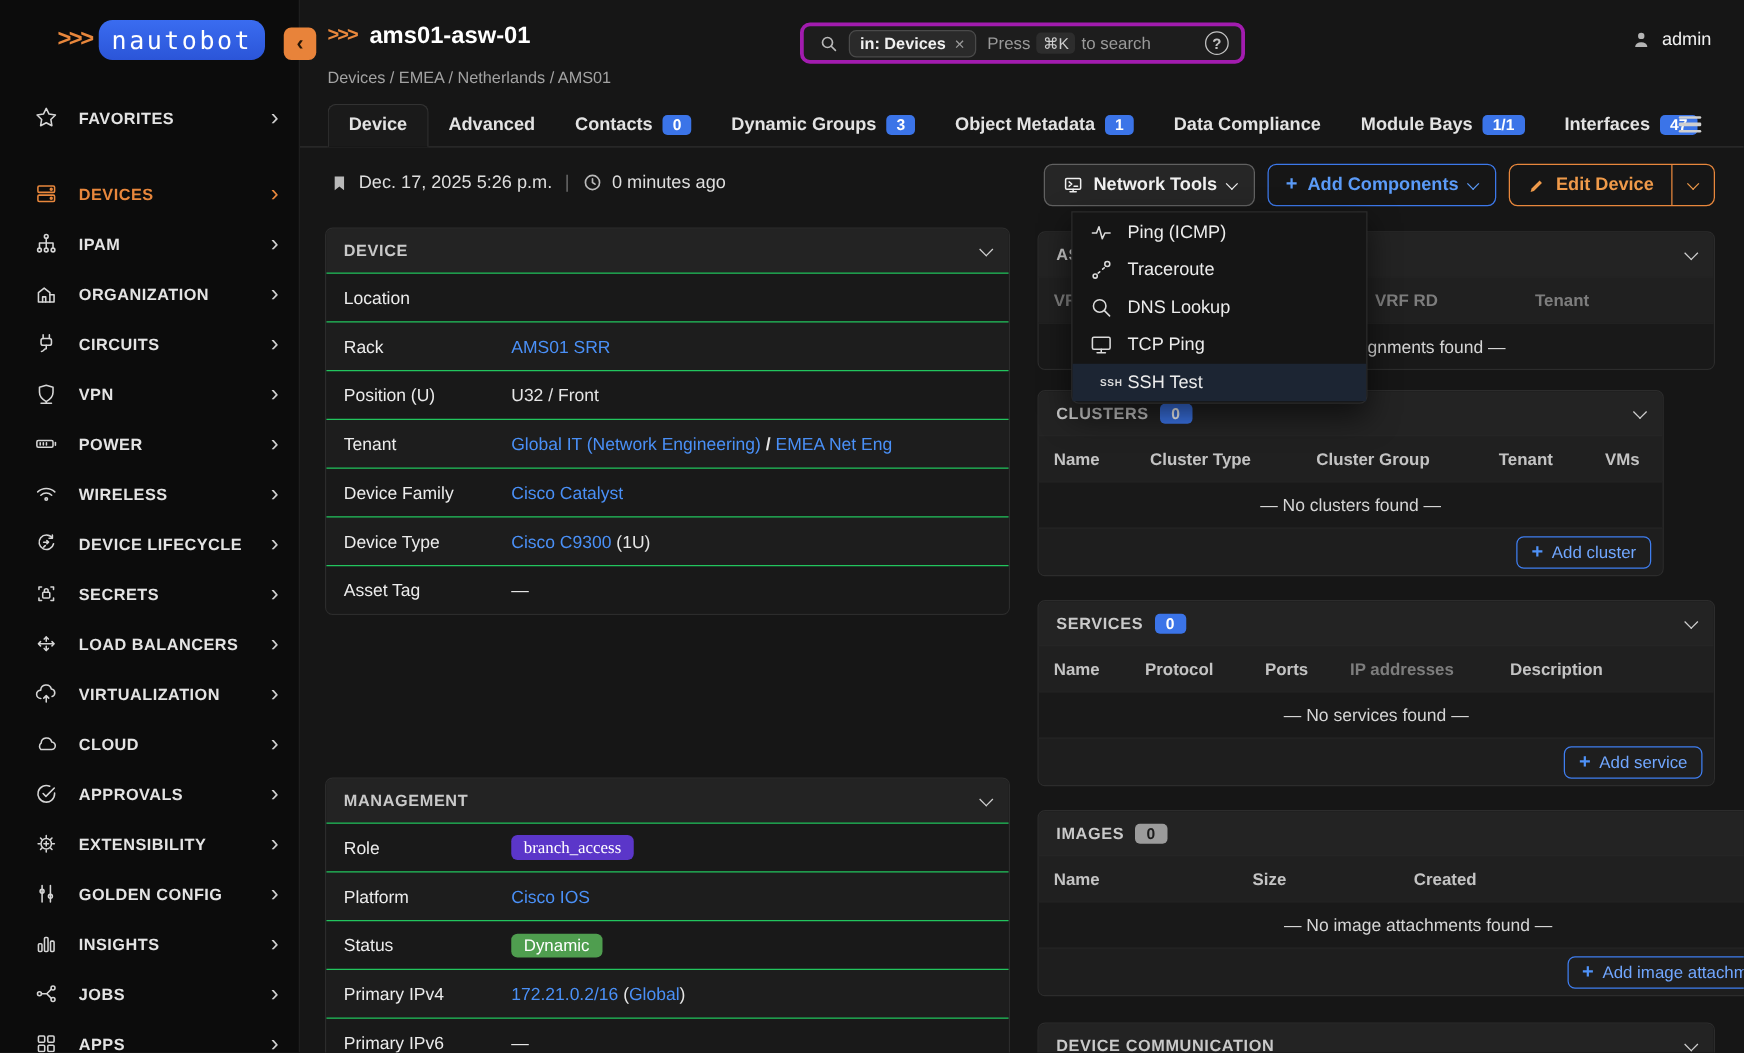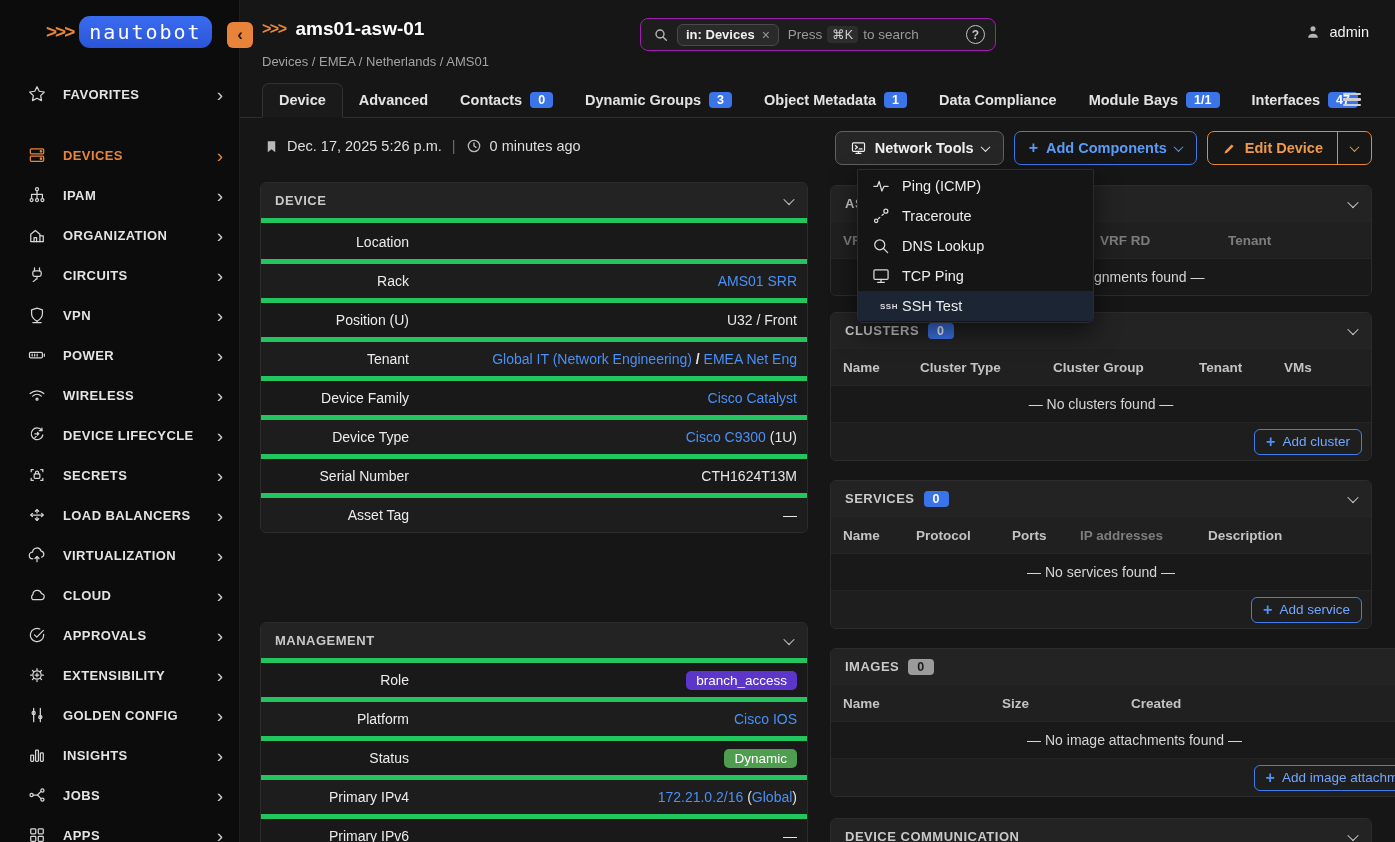--- a/index.html
+++ b/index.html
@@ -30,21 +30,21 @@
 
   
   .main { position:absolute; left:240px; top:0; width:1155px; height:842px; }
 
   .title-row { position:absolute; left:22px; top:18px; display:flex; align-items:center; gap:10px; }
   .title-prefix { color:#e8873c; font-weight:bold; font-size:16px; letter-spacing:-1.5px; }
   .page-title { font-size:19px; font-weight:bold; color:#fff; }
   .breadcrumb { position:absolute; left:22px; top:54px; font-size:13px; color:#a3a3a3; cursor:pointer; }
 
   
-  .searchbar { position:absolute; left:400px; top:18px; width:356px; height:33px; background:#1d1d1d; border:1px solid #a21caf; border-radius:8px; display:flex; align-items:center; padding:0 10px; cursor:text; }
+  .searchbar { position:absolute; left:400px; top:18px; width:356px; height:33px; background:#1d1d1d; border:3px solid #a21caf; border-radius:8px; display:flex; align-items:center; padding:0 10px; cursor:text; }
   .search-icon { color:#b9b9b9; margin:0 8px 0 2px; }
   .search-chip { display:flex; align-items:center; gap:7px; background:#2a2a2a; border:1px solid #4a4a4a; border-radius:6px; padding:2px 8px; font-size:13px; font-weight:bold; color:#f0f0f0; }
   .chip-close { color:#9a9a9a; font-weight:normal; font-size:14px; cursor:pointer; }
   .search-hint { margin-left:9px; color:#9a9a9a; font-size:13.5px; display:flex; align-items:center; gap:5px; }
   .kbd { background:#2d2d2d; border-radius:4px; padding:1px 5px; color:#cfcfcf; font-size:12.5px; }
   .help-icon { margin-left:auto; width:19px; height:19px; border:1.6px solid #c3c3c3; border-radius:50%; color:#c3c3c3; font-size:12px; font-weight:bold; display:flex; align-items:center; justify-content:center; cursor:pointer; }
   .help-icon::after { content:"?"; }
 
   .user-menu { position:absolute; right:26px; top:23px; display:flex; align-items:center; gap:8px; cursor:pointer; }
   .user-icon { color:#b5b5b5; }
@@ -83,59 +83,59 @@
 
   
   .panel { position:absolute; background:#1b1b1b; border:1px solid #2c2c2c; border-radius:6px; overflow:hidden; }
   .panel-header { height:35px; background:#232323; display:flex; align-items:center; padding:0 14px; color:#c9c9c9; font-size:13px; font-weight:bold; letter-spacing:.5px; }
   .panel-caret { margin-left:auto; color:#cfcfcf; cursor:pointer; }
   .panel-caret .caret { width:8px; height:8px; }
   .count-badge { margin-left:9px; font-size:12.5px; font-weight:bold; padding:1px 9px; border-radius:4px; background:var(--badge-blue,#3b74e8); color:#fff; }
   .count-badge.gray { background:var(--badge-gray,#9b9b9b); color:#1c1c1c; }
 
   
-  .kv-row { display:flex; align-items:center; min-height:39px; border-top:5px solid #22c55e; background:#191919;text-align:right; }
+  .kv-row { display:flex; align-items:center; min-height:39px; border-top:1px solid #22c55e; background:#191919; }
   .kv-row:nth-child(odd) { background:#1d1d1d; }
   .kv-label { width:148px; padding-left:14px; flex-shrink:0; font-size:14px; color:#ececec; }
   .kv-value { flex:1; font-size:14px; color:#e6e6e6; padding-right:10px; }
   .kv-row.tall { align-items:flex-start; padding:9px 0; }
   .kv-row.tall .kv-label { padding-top:2px; }
   .link { color:var(--link,#4a90f7); cursor:pointer; }
   .loc-line { line-height:23px; }
   .loc-line.l1 { padding-left:14px; }
   .loc-line.l2 { padding-left:42px; }
   .loc-line.l1::before, .loc-line.l2::before { content:"\21B3\00A0"; color:#d9d9d9; }
   .loc-line.bold, .loc-line.bold .link, .loc-line.bold .ptype { font-weight:bold; }
   .ptype::before { content:"("; color:#e6e6e6; }
   .ptype::after { content:")"; color:#e6e6e6; }
   .ptype { color:var(--link,#4a90f7); }
   .ptype.white { color:#e6e6e6; }
   .badge { display:inline-block; padding:2px 10px; border-radius:5px; font-size:13.5px; color:#fff; cursor:pointer; }
-  .badge.purple { background:var(--badge-purple,#5b36c9); }
+  .badge.purple { background:var(--badge-purple,#5b36c9);font-family:Liberation Serif, serif; }
   .badge.green { background:var(--badge-green,#4f9e4f); }
 
   
   .col-row { display:grid; align-items:center; height:37px; border-top:1px solid #252525; background:#202020; padding-left:12px; }
   .col-head { font-size:13.5px; font-weight:bold; color:#c3c3c3; cursor:pointer; }
   .col-head.dim { color:#7d7d7d; cursor:default; }
   .empty-row { height:37px; border-top:1px solid #252525; background:#191919; display:flex; align-items:center; justify-content:center; font-size:14px; color:#d5d5d5; }
   .footer-row { height:38px; border-top:1px solid #252525; background:#1e1e1e; display:flex; align-items:center; justify-content:flex-end; padding-right:9px; }
   .add-btn { display:flex; align-items:center; gap:7px; border:1px solid #3f7ef0; color:#71a7ff; background:transparent; border-radius:6px; padding:4px 11px; font-size:13.5px; cursor:pointer; font-family:inherit; }
   .add-btn .plus { color:#4f92f7; }
 
   .vrfs-cols   { grid-template-columns:257px 128px 1fr; }
   .clusters-cols { grid-template-columns:77px 133px 146px 85px 1fr; }
   .services-cols { grid-template-columns:73px 96px 68px 128px 1fr; }
   .images-cols { grid-template-columns:159px 129px 1fr; }
 
   
   #panel-device { left:20px; top:182px; width:548px; }
   #panel-mgmt { left:20px; top:622px; width:548px; }
   #panel-vrfs { left:590px; top:185px; width:542px; }
-  #panel-clusters { left:590px; top:312px; width:542px; }
+  #panel-clusters { left:590px; top:312px; width:501px; }
   #panel-services { left:590px; top:480px; width:542px; }
   #panel-images { left:590px; top:648px; width:609px; }
   #panel-comm { left:590px; top:818px; width:542px; height:35px; }
 </style>
 </head>
 <body>
 
 <div class="sidebar">
   <div class="brand">
     <span class="brand-prefix">&gt;&gt;&gt;</span>
@@ -501,24 +501,20 @@
     </div>
     <div class="kv-row">
       <span class="kv-label">Device Family</span>
       <span class="kv-value"><span class="link">Cisco Catalyst</span></span>
     </div>
     <div class="kv-row">
       <span class="kv-label">Device Type</span>
       <span class="kv-value"><span class="link">Cisco C9300</span> <span class="ptype white">1U</span></span>
     </div>
     <div class="kv-row">
-      <span class="kv-label">Serial Number</span>
-      <span class="kv-value">CTH1624T13M</span>
-    </div>
-    <div class="kv-row">
       <span class="kv-label">Asset Tag</span>
       <span class="kv-value">—</span>
     </div>
   </div>
 
   <div class="panel" id="panel-mgmt">
     <div class="panel-header">
       <span>MANAGEMENT</span>
       <span class="panel-caret"><span class="caret"></span></span>
     </div>

